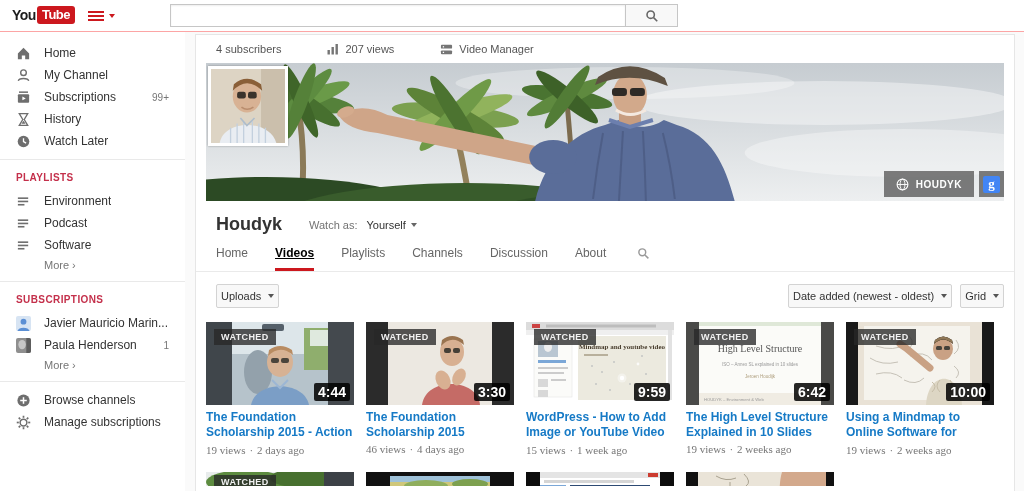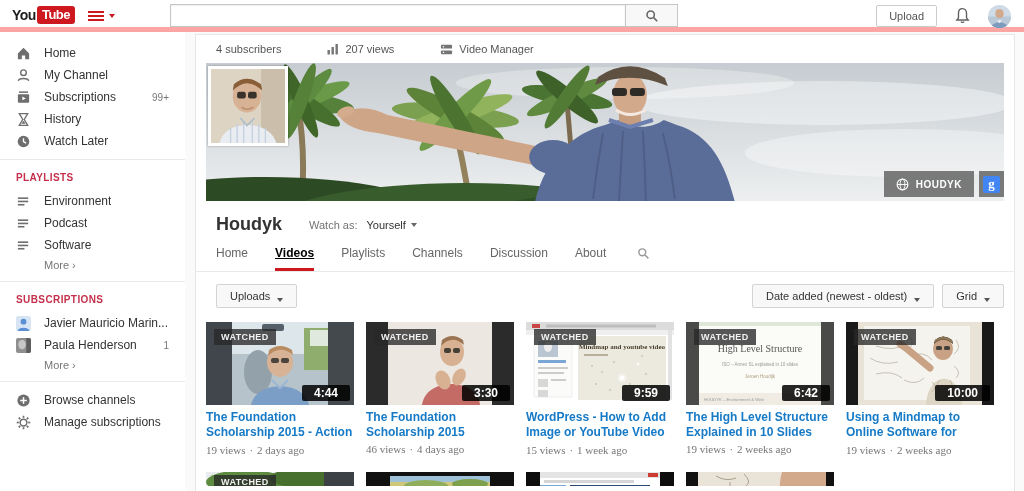--- a/index.html
+++ b/index.html
@@ -1,20 +1,20 @@
 <!DOCTYPE html>
 <html><head>
 <meta charset="utf-8">
 <style>
   * { margin:0; padding:0; box-sizing:border-box; }
   body { font-family:"Liberation Sans", sans-serif; background:#fafafa; }
   .screen { position:relative; width:1024px; height:491px; background:#fafafa; overflow:hidden; }
 
   
-  .topbar { position:absolute; top:0; left:0; right:0; height:32px; background:#fff; border-bottom:5px solid #fca5a5; z-index:5; }
+  .topbar { position:absolute; top:0; left:0; right:0; height:32px; background:#fff; border-bottom:1px solid #fca5a5; z-index:5; }
   .logo { position:absolute; left:12px; top:6px; display:flex; align-items:center; cursor:pointer; }
   .logo-you { font-size:14px; font-weight:700; color:#1d1d1d; letter-spacing:-0.5px; }
   .logo-tube { margin-left:1px; background:#cc181e; color:#fff; font-size:13px; font-weight:700; border-radius:3px; padding:1px 5px 2px; letter-spacing:-0.5px; }
   .hamburger { position:absolute; left:88px; top:11px; display:flex; align-items:center; gap:5px; cursor:pointer; }
   .hamburger .bars { display:flex; flex-direction:column; gap:2px; }
   .hamburger .bars i { display:block; width:16px; height:2px; background:#cc181e; }
   .caret { display:inline-block; width:0; height:0; border-left:3.5px solid transparent; border-right:3.5px solid transparent; border-top:4px solid currentColor; }
   .hamburger .caret { color:#cc181e; }
 
   .search-wrap { position:absolute; left:170px; top:4px; display:flex; height:23px; }
@@ -55,31 +55,31 @@
   .view-as { margin-left:27px; font-size:11px; color:#737373; }
   .view-as-value { margin-left:9px; font-size:11px; color:#333; display:flex; align-items:center; gap:5px; cursor:pointer; }
   .view-as-value .caret { color:#666; }
 
   .tabs { display:flex; align-items:flex-end; padding:0 20px; margin-top:9px; border-bottom:1px solid #eaeaea; height:28px; }
   .tab { margin-right:27px; font-size:12px; color:#666; padding-bottom:8px; border-bottom:3px solid transparent; cursor:pointer; white-space:nowrap; }
   .tab.active { color:#000000; font-weight:700; border-bottom-color:#cc181e;text-decoration:underline; }
   .tab-search { padding-bottom:7px; margin-left:4px; color:#999; cursor:pointer; }
 
   .toolbar { display:flex; align-items:center; padding:12px 10px 14px 20px; }
-  .yt-btn { display:inline-flex; align-items:flex-end; gap:7px; background:#f8f8f8; border:1px solid #d3d3d3; border-radius:2px; color:#333; font-size:11px; padding:5px 13px; cursor:pointer; white-space:nowrap; }
+  .yt-btn { display:inline-flex; align-items:center; gap:7px; background:#f8f8f8; border:1px solid #d3d3d3; border-radius:2px; color:#333; font-size:11px; padding:5px 4px; cursor:pointer; white-space:nowrap; }
   .yt-btn .caret { color:#555; }
   .toolbar-right { margin-left:auto; display:flex; gap:8px; }
 
   
   .grid { display:flex; gap:12px; padding:0 10px; }
   .vcard { width:148px; flex:none; cursor:pointer; }
   .thumb { position:relative; width:148px; height:83px; background:#000; overflow:hidden; }
   .thumb svg { display:block; width:100%; height:100%; }
   .watched { position:absolute; top:7px; left:8px; background:rgba(40,40,40,0.78); color:#f1f1f1; font-size:9px; font-weight:700; padding:3px 7px; letter-spacing:0.4px; }
-  .duration { position:absolute; bottom:4px; right:4px; background:rgba(0,0,0,0.85); color:#fff; font-size:12px; font-weight:700; padding:1px 12px; border-radius:2px; }
+  .duration { position:absolute; bottom:4px; right:4px; background:rgba(0,0,0,0.85); color:#fff; font-size:14px; font-weight:700; padding:1px 4px; border-radius:2px; }
   .vtitle { margin-top:5px; font-size:12px; line-height:15px; font-weight:700; color:#167ac6; max-height:31px; overflow:hidden; }
   .vmeta { margin-top:3px; font-size:11px; color:#767676;font-family:Liberation Serif, serif; }
   .vmeta .dot { margin:0 4px; }
   .grid2 { display:flex; gap:12px; padding:16px 10px 0; }
   .stub { position:relative; width:148px; height:14px; overflow:hidden; flex:none; cursor:pointer; }
   .stub svg { display:block; width:148px; height:83px; }
   .stub .watched { top:3px; left:8px; padding:2px 7px; }
   svg text { user-select:none; }
 </style>
 </head>
@@ -101,36 +101,20 @@
       <span class="caret"></span>
     </div>
     <div class="search-wrap">
       <input class="search-input" type="text" value="" style="">
       <button class="search-btn">
         <svg width="14" height="14" viewBox="0 0 16 16">
             <circle cx="6.5" cy="6.5" r="4.2" fill="none" stroke="#666" stroke-width="1.8"></circle>
             <line x1="9.8" y1="9.8" x2="14" y2="14" stroke="#666" stroke-width="1.8"></line>
           </svg>
       </button>
-    </div>
-    <div class="top-right">
-      <button class="upload-btn">Upload</button>
-      <svg width="17" height="18" viewBox="0 0 16 17">
-          <path d="M8 1.5 C5.6 1.5 4.2 3.4 4.2 6 V10.2 L2.6 12.3 H13.4 L11.8 10.2 V6 C11.8 3.4 10.4 1.5 8 1.5 Z" fill="none" stroke="#606060" stroke-width="1.3"></path>
-          <path d="M6.6 13.6 a1.5 1.5 0 0 0 2.8 0" fill="none" stroke="#606060" stroke-width="1.3"></path>
-        </svg>
-      <span class="avatar">
-        <svg viewBox="0 0 24 24">
-            <rect width="24" height="24" fill="#cfdbe6"></rect>
-            <rect y="12" width="24" height="12" fill="#b9c9d8"></rect>
-            <ellipse cx="12" cy="9" rx="4.4" ry="4.8" fill="#d3a98c"></ellipse>
-            <path d="M3,24 C4,16.5 20,16.5 21,24 Z" fill="#7d9bbd"></path>
-            <path d="M9.5,16 L12,19 L14.5,16" fill="#eef2f6"></path>
-          </svg>
-      </span>
     </div>
   </div>
 
   <div class="sidebar">
     <div class="side-item">
       <span class="icn"><svg viewBox="0 0 16 16">
             <path d="M2 8 L8 1.8 L14 8 V14.2 H9.8 V10 H6.2 V14.2 H2 Z" fill="#6e6e6e"></path>
           </svg></span>
       <span class="side-label">Home</span>
     </div>

